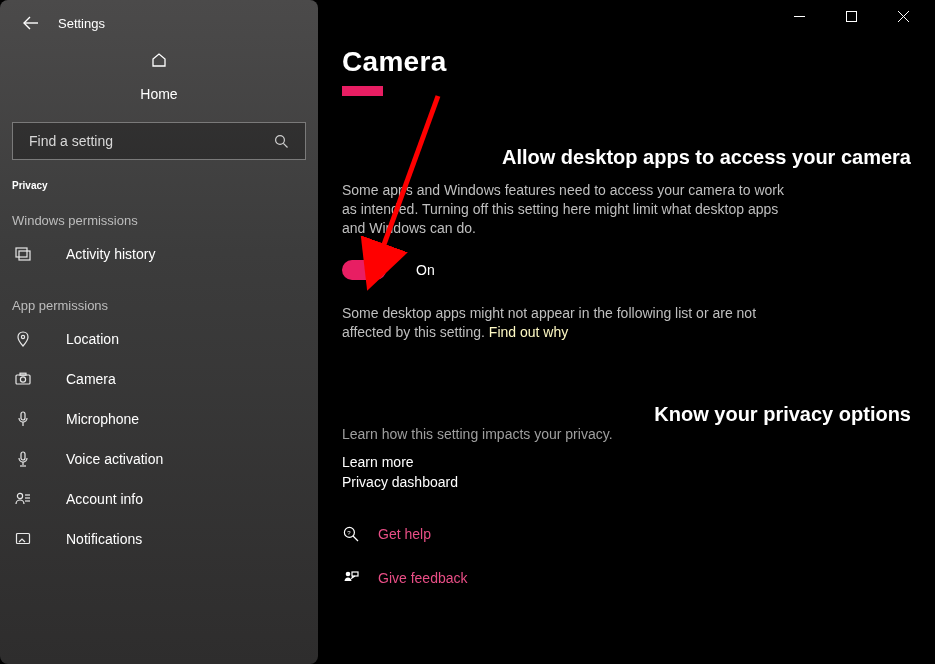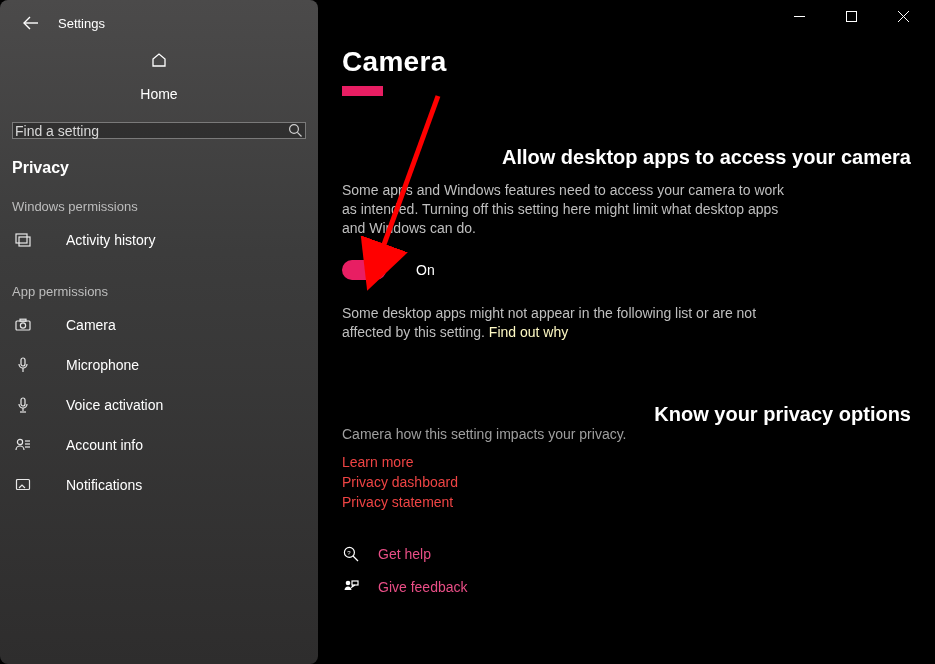--- a/index.html
+++ b/index.html
@@ -11,44 +11,44 @@
 .titlebar { position: absolute; top: 0; right: 0; height: 32px; display: flex; gap: 24px; padding-right: 18px; z-index: 5; }
 .titlebar .ctl { width: 28px; height: 32px; display: flex; align-items: center; justify-content: center; color: #fff; font-size: 11px; cursor: default;}
 .titlebar svg { stroke: #fff; fill: none; }
 
 
 .sidebar { width: 318px; height: 100%; background: linear-gradient(180deg,#4b4a4a 0%, #3c3c3c 38%, #2e2d2d 100%); padding-top: 8px; position: relative; border-radius: 8px; }
 .sb-top { display:flex; align-items:center; gap:18px; padding:6px 22px 10px 22px; }
 .sb-top .back { font-size:18px; }
 .sb-top .title { font-size:13px; }
 .sb-home { display:flex; align-items:center; gap:18px; padding:10px 22px; font-size:14px;flex-direction:column; }
-.search { margin:10px 12px 16px 12px; height:17px; border:1px solid #7a7a7a; background:rgba(0,0,0,.28); display:flex; align-items:center; padding:0 2px; justify-content:space-between;}
+.search { margin:10px 12px 16px 12px; height:38px; border:1px solid #7a7a7a; background:rgba(0,0,0,.28); display:flex; align-items:center; padding:0 16px; justify-content:space-between;}
 .search span.ph { color:#d8d8d8; font-size:14px;}
-.sb-privacy { padding:4px 20px 22px 12px; font-size:16px; font-weight:600;}
+.sb-privacy { padding:4px 20px 22px 12px; font-size:10px; font-weight:600;}
 .sb-group { padding:0 12px 6px 12px; font-size:13px; color:#bdbdbd; }
 .sb-item { display:flex; align-items:center; gap:34px; padding:12px 12px 12px 14px; font-size:14px; cursor:default;}
 .sb-ico { width:18px; display:flex; justify-content:center; color:#e8e8e8;}
 
 
 .main { flex:1; background:#000; padding:46px 24px 0 24px; overflow:hidden;}
 .main h1 { font-size:28px; font-weight:600; margin-bottom:8px; letter-spacing:.3px;}
 .pinkbox { width:41px; height:10px; background:#e81e63; margin:0 0 50px 0;}
 .main h2 { font-size:20px; font-weight:600; margin-bottom:12px;text-align:right;}
 .desc { font-size:14px; color:#bfbfbf; max-width:460px; line-height:1.35; margin-bottom:22px;}
 .toggle-row{display:flex; align-items:center; gap:30px; margin-bottom:24px;}
 .toggle{width:44px; height:20px; border-radius:20px; background:#e81e63; position:relative;}
 .toggle .knob{position:absolute; width:12px; height:12px; border-radius:50%; background:#fff; top:4px; right:4px;}
 .toggle-label{font-size:14px;}
 .note{font-size:14px; color:#bfbfbf; max-width:460px; line-height:1.35; margin-bottom:62px;}
 .note .link{color:#fef9c3;}
 .privacy-section h2{margin-bottom:0;}
 .learn{font-size:14px; color:#9f9f9f; margin-bottom:12px;}
 .links{display:flex; flex-direction:column; gap:4px; font-size:14px;}
-.links span{color:#ef4444;}
-.help{margin-top:36px; display:flex; flex-direction:column; gap:17px;}
+.links span{color:#ffffff;}
+.help{margin-top:36px; display:flex; flex-direction:column; gap:28px;}
 .help-row{display:flex; align-items:center; gap:18px; font-size:14px;}
 .help-row .txt{color:#e94e86;}
 .help-row .ico{width:18px; color:#fff; display:flex; justify-content:center;}
 
 
 .arrow{position:absolute; left:360px; top:92px; pointer-events:none; z-index:10;}
 
 svg { display:block; }
 </style>
 </head>
@@ -116,20 +116,29 @@
             <rect x="1" y="2" width="11" height="9"></rect>
             <rect x="4" y="5" width="11" height="9"></rect>
           </svg>
       </span>
       <span>Activity history</span>
     </div>
 
     <div style="height:24px"></div>
     <div class="sb-group">App permissions</div>
 
+    <div class="sb-item">
+      <span class="sb-ico">
+        <svg width="16" height="16" viewBox="0 0 16 16" fill="none" stroke="#e8e8e8" stroke-width="1.2">
+            <path d="M8 1c3 0 5 2.2 5 5 0 3.3-5 9-5 9S3 9.3 3 6c0-2.8 2-5 5-5z"></path>
+            <circle cx="8" cy="6" r="1.6"></circle>
+          </svg>
+      </span>
+      <span>Location</span>
+    </div>
 
     <div class="sb-item">
       <span class="sb-ico">
         <svg width="16" height="16" viewBox="0 0 16 16" fill="none" stroke="#e8e8e8" stroke-width="1.2">
             <rect x="1" y="4" width="14" height="9" rx="1"></rect>
             <circle cx="8" cy="8.5" r="2.6"></circle>
             <rect x="5" y="2.2" width="6" height="2"></rect>
           </svg>
       </span>
       <span>Camera</span>
@@ -195,25 +204,24 @@
       </div>
       <span class="toggle-label">On</span>
     </div>
 
     <p class="note">
       <span>Some desktop apps might not appear in the following list or are not affected by this setting. </span><span class="link">Find out why</span>
     </p>
 
     <div class="privacy-section">
       <h2>Know your privacy options</h2>
-      <p class="learn">Camera how this setting impacts your privacy.</p>
+      <p class="learn">Learn how this setting impacts your privacy.</p>
       <div class="links">
         <span>Learn more</span>
         <span>Privacy dashboard</span>
-        <span>Privacy statement</span>
       </div>
     </div>
 
     <div class="help">
       <div class="help-row">
         <span class="ico">
           <svg width="16" height="16" viewBox="0 0 16 16" fill="none" stroke="#fff" stroke-width="1.2">
               <circle cx="6.4" cy="6.4" r="5"></circle>
               <path d="M10 10l5 5"></path>
               <text x="4.3" y="8.8" font-size="6" stroke="none" fill="#fff">?</text>

